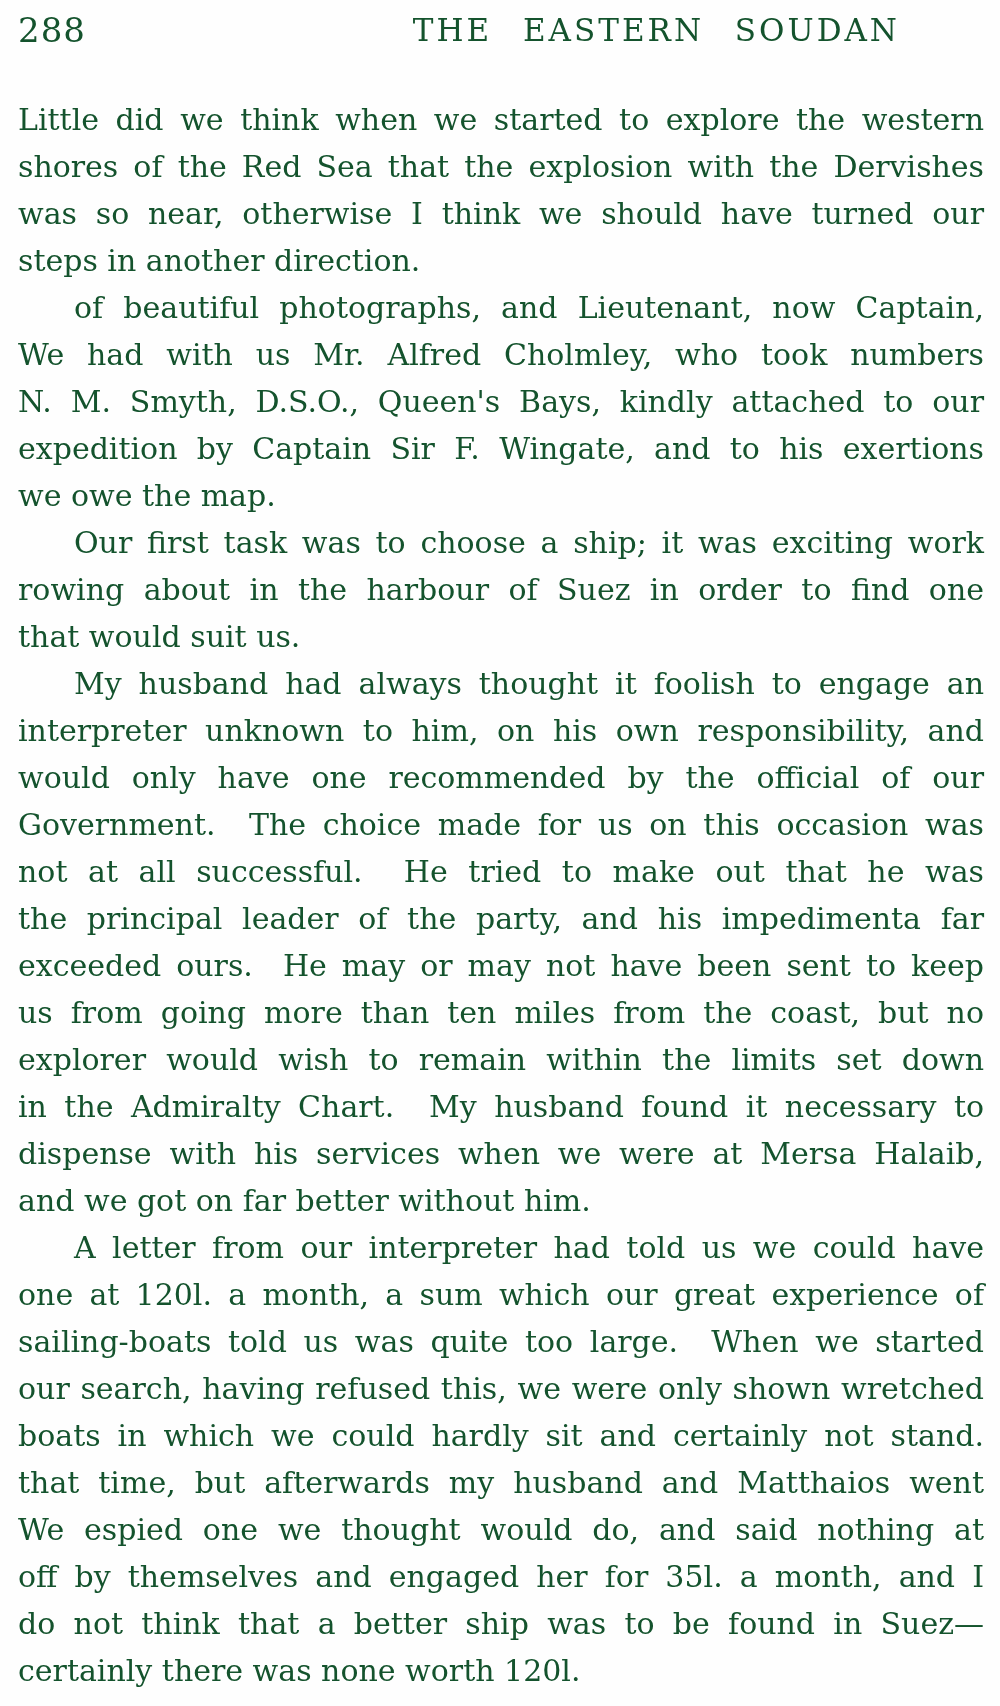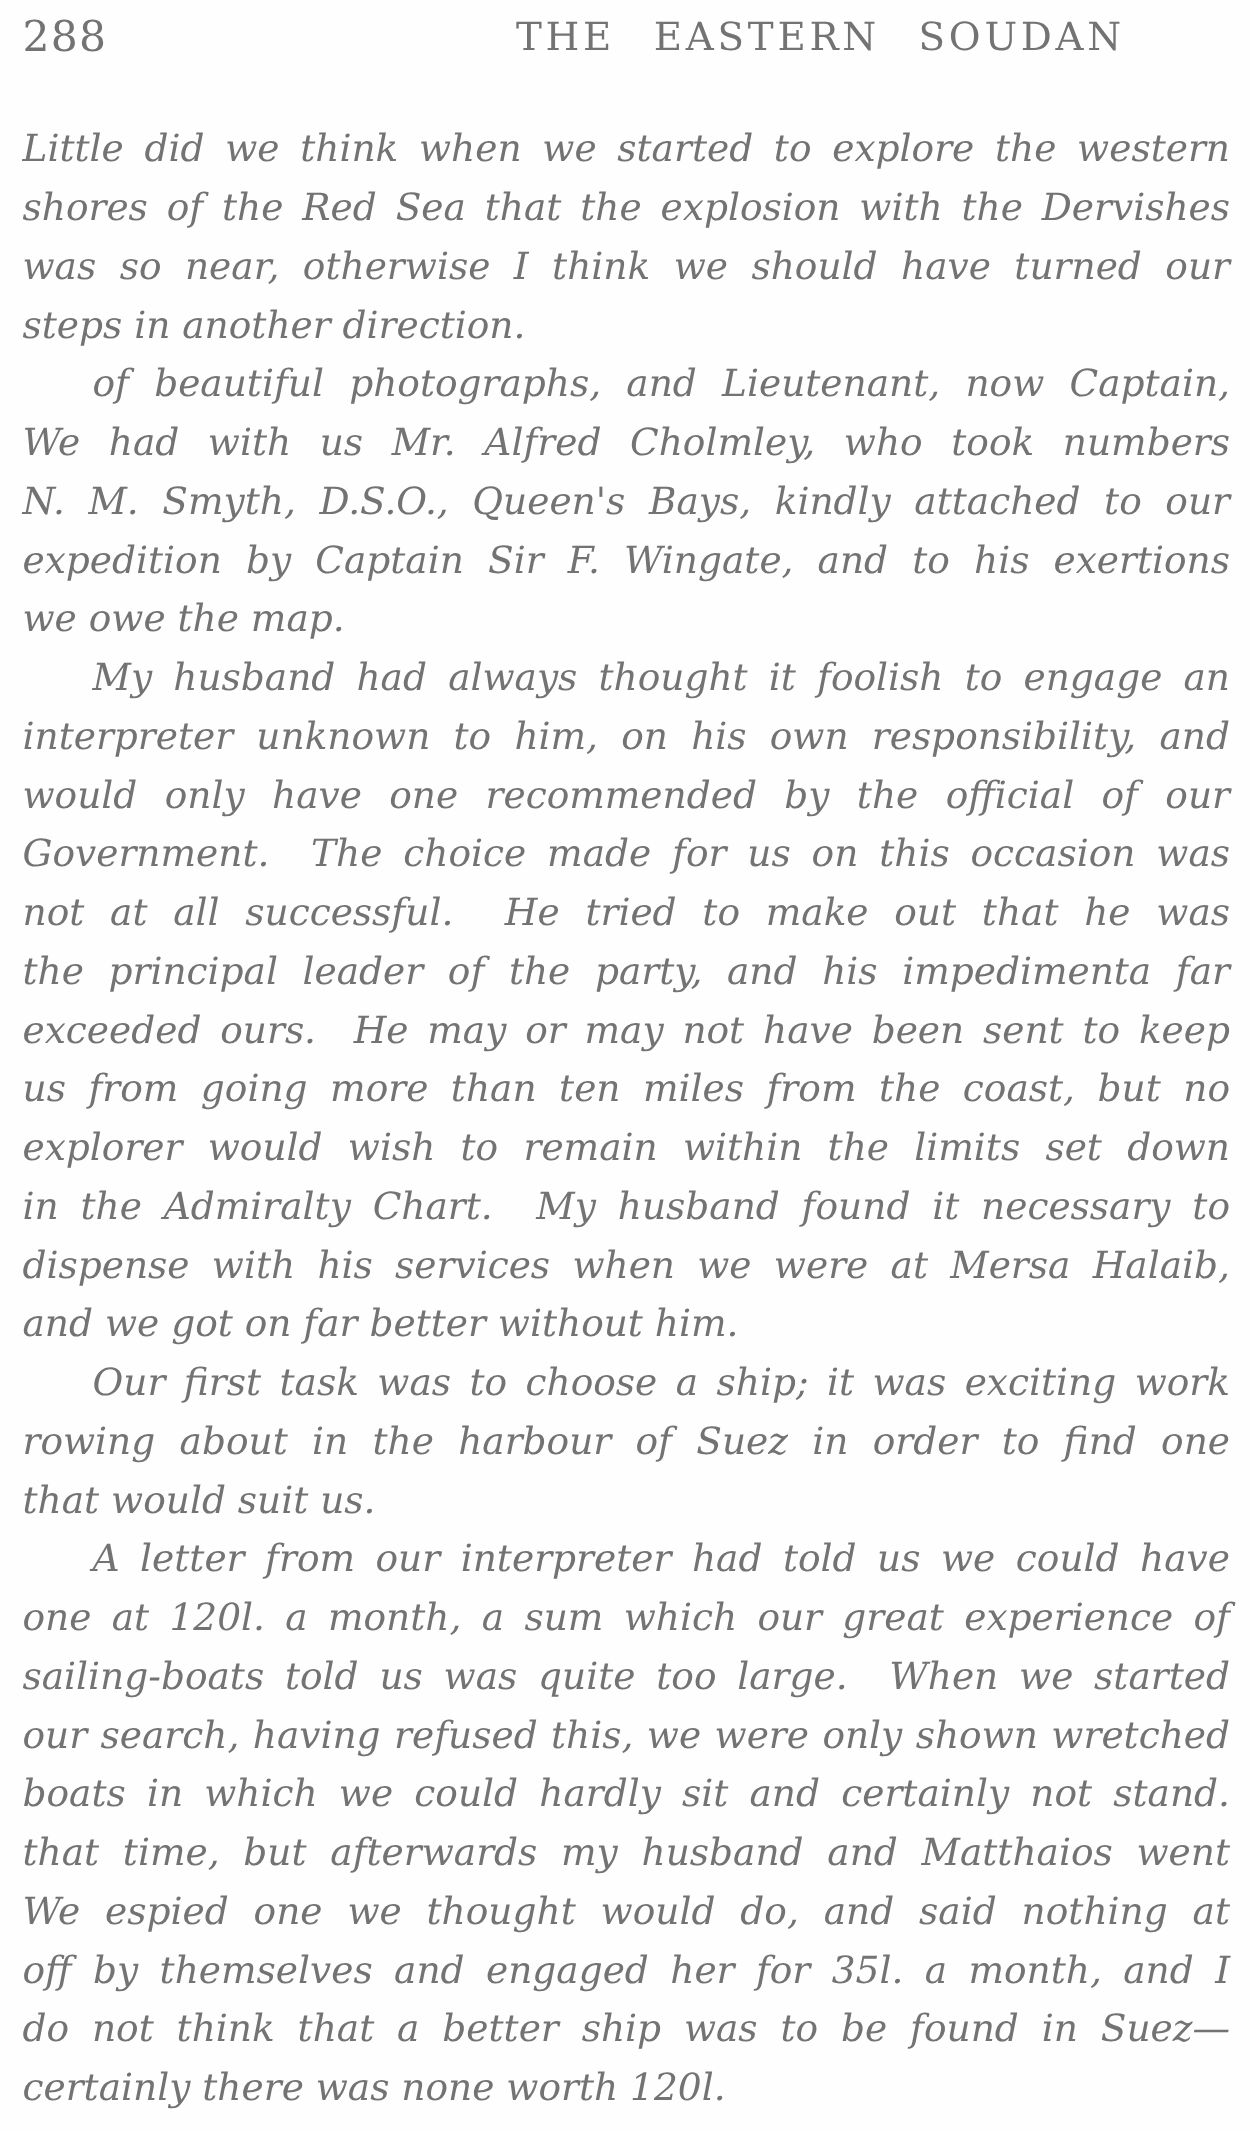--- a/index.html
+++ b/index.html
@@ -2,21 +2,21 @@
 <html><head>
 <meta charset="utf-8">
 <style>
   html, body { margin: 0; padding: 0; background: #ffffff; }
   .page {
     position: relative;
     width: 1000px;
     height: 1706px;
     background: #fefefe;
     font-family: "DejaVu Serif", "Liberation Serif", serif;
-    color: #737373;
+    color: #14532d;
     overflow: hidden;
   }
   .header {
     position: relative;
     height: 62px;
     padding-top: 8px;
   }
   .pagenum {
     position: absolute;
     left: 18px;
@@ -31,21 +31,21 @@
     width: 900px;
     text-align: right;
     font-size: 31px;
     letter-spacing: 3px;
     word-spacing: 18px;
     white-space: nowrap;
   }
   .textblock {
     margin: 26px 16px 0 18px;
   }
-  .para { margin: 0; font-style: italic; }
+  .para { margin: 0; }
   .para.indent .line:first-child { text-indent: 56px; }
   .line {
     font-size: 30px;
     line-height: 47px;
     text-align: justify;
     text-align-last: justify;
     white-space: pre-wrap;
   }
   .line.last {
     text-align-last: left;
@@ -71,38 +71,38 @@
 
     <div class="para indent">
       <div class="line">of beautiful photographs, and Lieutenant, now Captain,</div>
       <div class="line">We had with us Mr. Alfred Cholmley, who took numbers</div>
       <div class="line">N. M. Smyth, D.S.O., Queen's Bays, kindly attached to our</div>
       <div class="line">expedition by Captain Sir F. Wingate, and to his exertions</div>
       <div class="line last">we owe the map.</div>
     </div>
 
     <div class="para indent">
+      <div class="line">Our first task was to choose a ship; it was exciting work</div>
+      <div class="line">rowing about in the harbour of Suez in order to find one</div>
+      <div class="line last">that would suit us.</div>
+    </div>
+
+    <div class="para indent">
       <div class="line">My husband had always thought it foolish to engage an</div>
       <div class="line">interpreter unknown to him, on his own responsibility, and</div>
       <div class="line">would only have one recommended by the official of our</div>
       <div class="line">Government.  The choice made for us on this occasion was</div>
       <div class="line">not at all successful.  He tried to make out that he was</div>
       <div class="line">the principal leader of the party, and his impedimenta far</div>
       <div class="line">exceeded ours.  He may or may not have been sent to keep</div>
       <div class="line">us from going more than ten miles from the coast, but no</div>
       <div class="line">explorer would wish to remain within the limits set down</div>
       <div class="line">in the Admiralty Chart.  My husband found it necessary to</div>
       <div class="line">dispense with his services when we were at Mersa Halaib,</div>
       <div class="line last">and we got on far better without him.</div>
-    </div>
-
-    <div class="para indent">
-      <div class="line">Our first task was to choose a ship; it was exciting work</div>
-      <div class="line">rowing about in the harbour of Suez in order to find one</div>
-      <div class="line last">that would suit us.</div>
     </div>
 
     <div class="para indent">
       <div class="line">A letter from our interpreter had told us we could have</div>
       <div class="line">one at 120l. a month, a sum which our great experience of</div>
       <div class="line">sailing-boats told us was quite too large.  When we started</div>
       <div class="line">our search, having refused this, we were only shown wretched</div>
       <div class="line">boats in which we could hardly sit and certainly not stand.</div>
       <div class="line">that time, but afterwards my husband and Matthaios went</div>
       <div class="line">We espied one we thought would do, and said nothing at</div>

